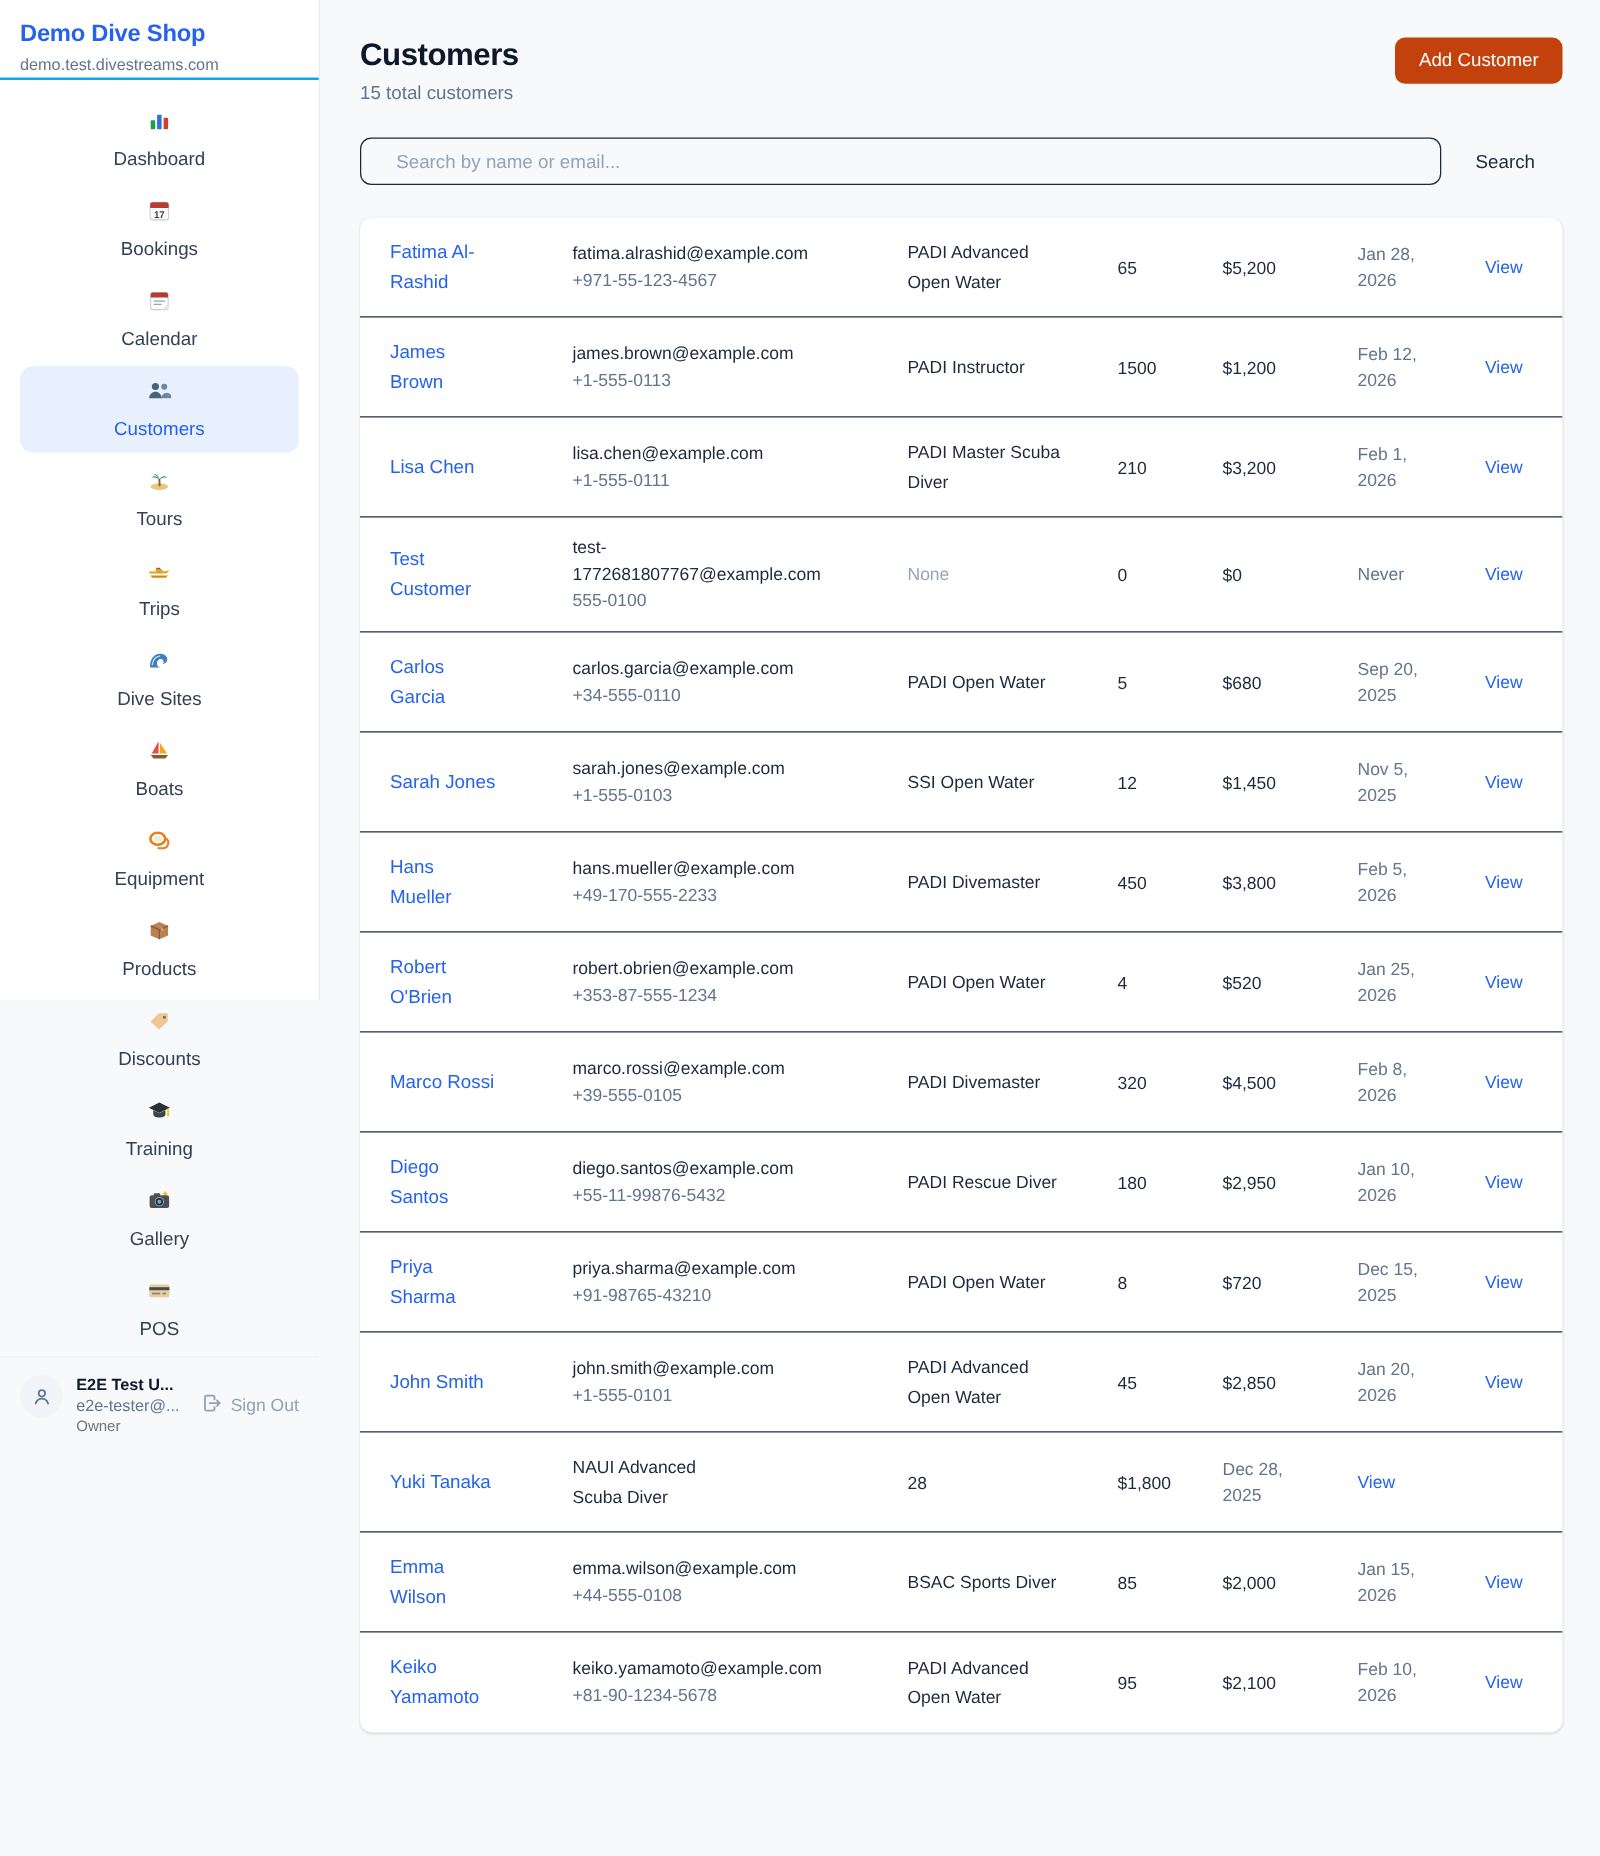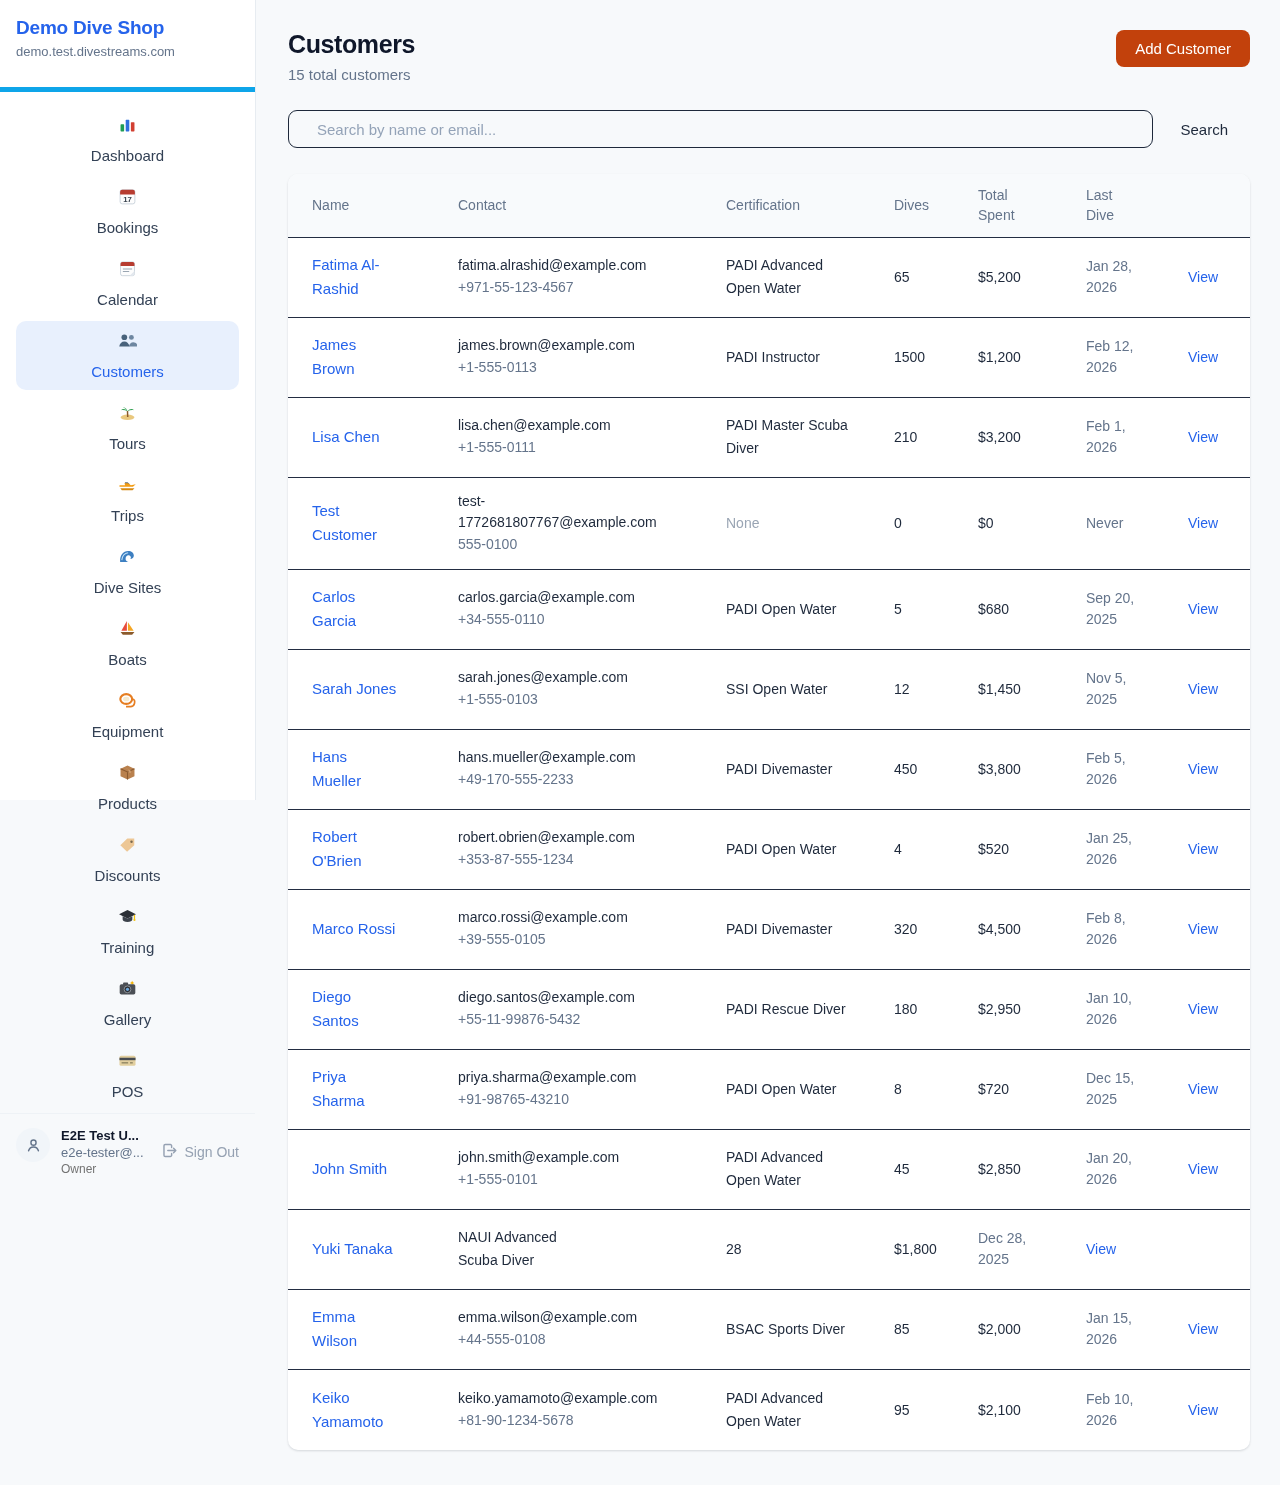--- a/index.html
+++ b/index.html
@@ -12,21 +12,21 @@
   }
   .app { display: flex; align-items: flex-start; width: 1280px; }
 
   
   .sidebar {
     width: 256px; min-width: 256px; height: 800px;
     background: #ffffff;
     border-right: 1px solid #e7ecf1;
     display: flex; flex-direction: column;
   }
-  .brand { padding: 17px 16px 28px; border-bottom: 5px solid #0ea5e9; }
+  .brand { padding: 17px 16px 3px; border-bottom: 2px solid #0ea5e9; }
   .brand-title { color: #2563eb; font-size: 19px; font-weight: 700; letter-spacing: -0.2px; }
   .brand-domain { color: #64748b; font-size: 13px; margin-top: 5px; }
   .nav { flex: 1; padding: 13px 16px 0; }
   .nav-item {
     display: flex; align-items: center; gap: 13px;
     padding: 10px 12px; margin-bottom: 3px;
     border-radius: 10px; font-size: 15px; color: #334155; cursor: pointer; flex-direction: column;
   }
   .nav-item.active { background: #e8f0fd; color: #2563eb; }
   .nav-icon { width: 19px; height: 19px; display: inline-flex; }
@@ -298,29 +298,20 @@
       </div>
       <button class="btn-primary">Add Customer</button>
     </div>
 
     <div class="search-row">
       <input class="search-input" type="text" placeholder="Search by name or email..." style="">
       <button class="search-btn">Search</button>
     </div>
 
     <div class="card">
-      <div class="thead grid-cols" id="thead">
-          <div class="th">Name</div>
-          <div class="th">Contact</div>
-          <div class="th">Certification</div>
-          <div class="th">Dives</div>
-          <div class="th wrap">Total Spent</div>
-          <div class="th wrap">Last Dive</div>
-          <div class="th"></div>
-        </div>
       <div id="tbody">
           <div class="trow grid-cols">
             <div><a class="name-link">Fatima Al-Rashid</a></div>
             <div>
               <div class="contact-email">fatima.alrashid@example.com</div>
               <div class="contact-phone">+971-55-123-4567</div>
             </div>
             <div class="cert">PADI Advanced Open Water</div>
             <div class="dives">65</div>
             <div class="spent">$5,200</div>

